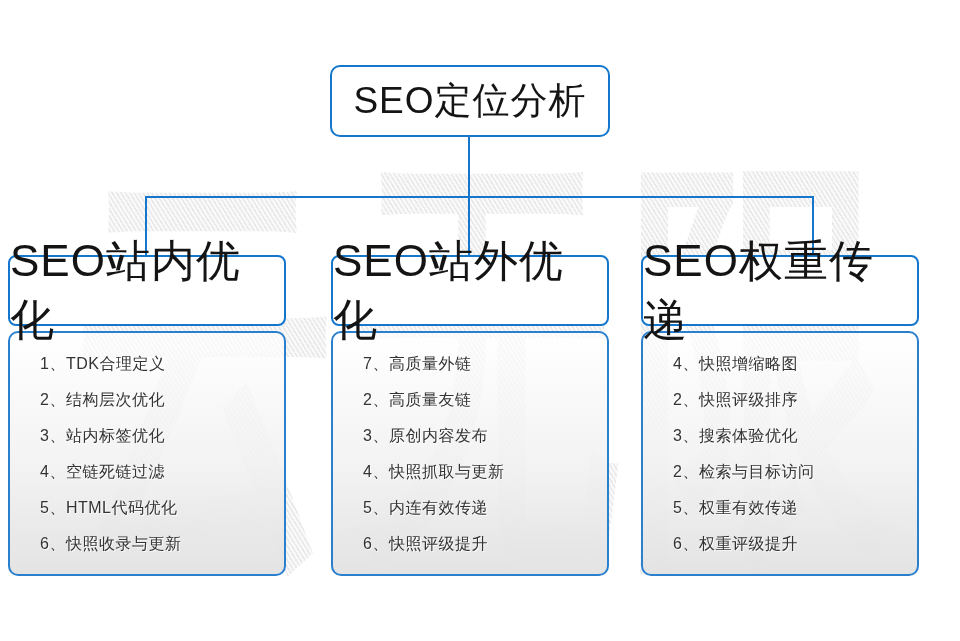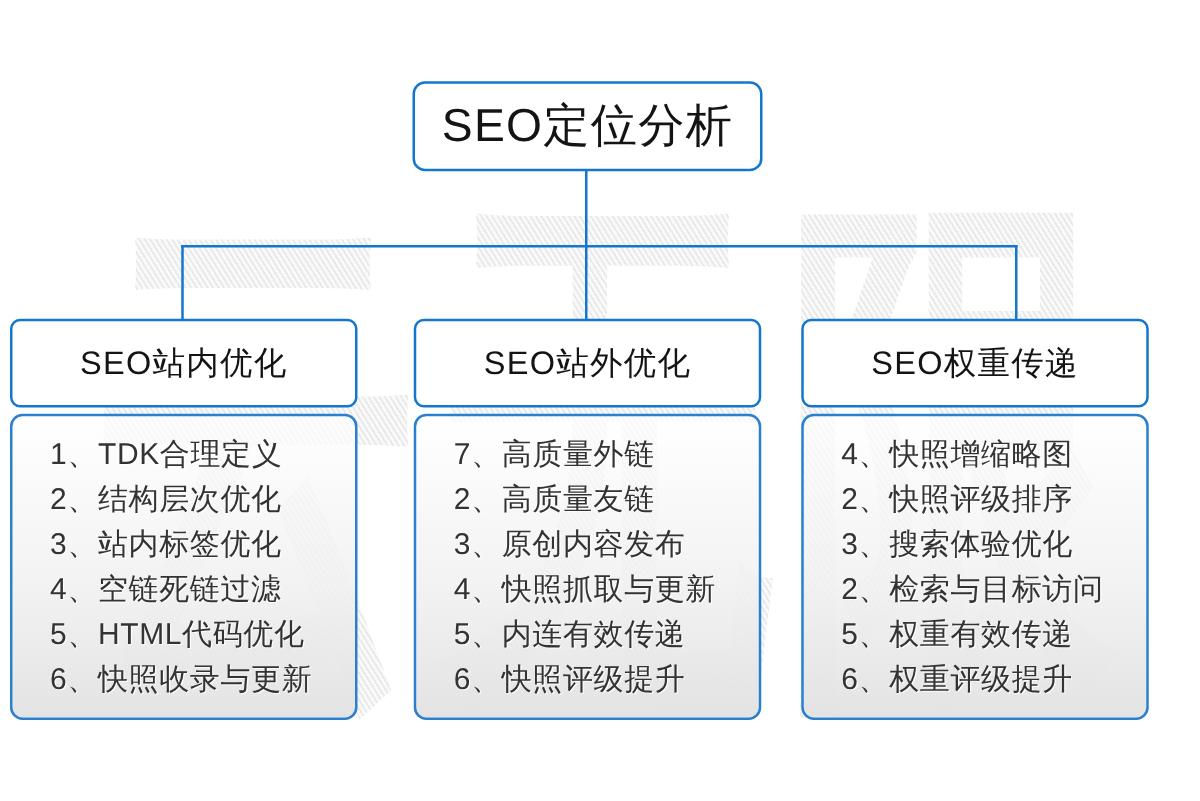--- a/index.html
+++ b/index.html
@@ -62,21 +62,21 @@
   .col-middle { left: 331px; }
   .col-right  { left: 641px; }
 
   .col-header {
     box-sizing: border-box;
     height: 71px;
     background: #ffffff;
     border: 2px solid #1477cc;
     border-radius: 8px;
     display: flex; align-items: center; justify-content: center;
-    font-size: 26px;
+    font-size: 44px;
     color: #141414;
     letter-spacing: 1px;
     position: relative;
     z-index: 2;
   }
 
   .col-panel {
     box-sizing: border-box;
     margin-top: 5px;
     height: 245px;
@@ -85,21 +85,21 @@
     background: linear-gradient(180deg,
       rgba(255,255,255,0.70) 0%,
       rgba(241,241,241,0.88) 55%,
       rgba(226,226,226,0.95) 100%);
     padding: 13px 6px 0 30px;
     position: relative;
     z-index: 1;
   }
 
   .panel-item {
-    font-size: 24px;
+    font-size: 16px;
     line-height: 36px;
     color: #333333;
     letter-spacing: 0.5px;
     text-shadow: 1px 1px 0 rgba(255,255,255,0.85);
     white-space: nowrap;
   }
 </style>
 </head>
 <body>
 

